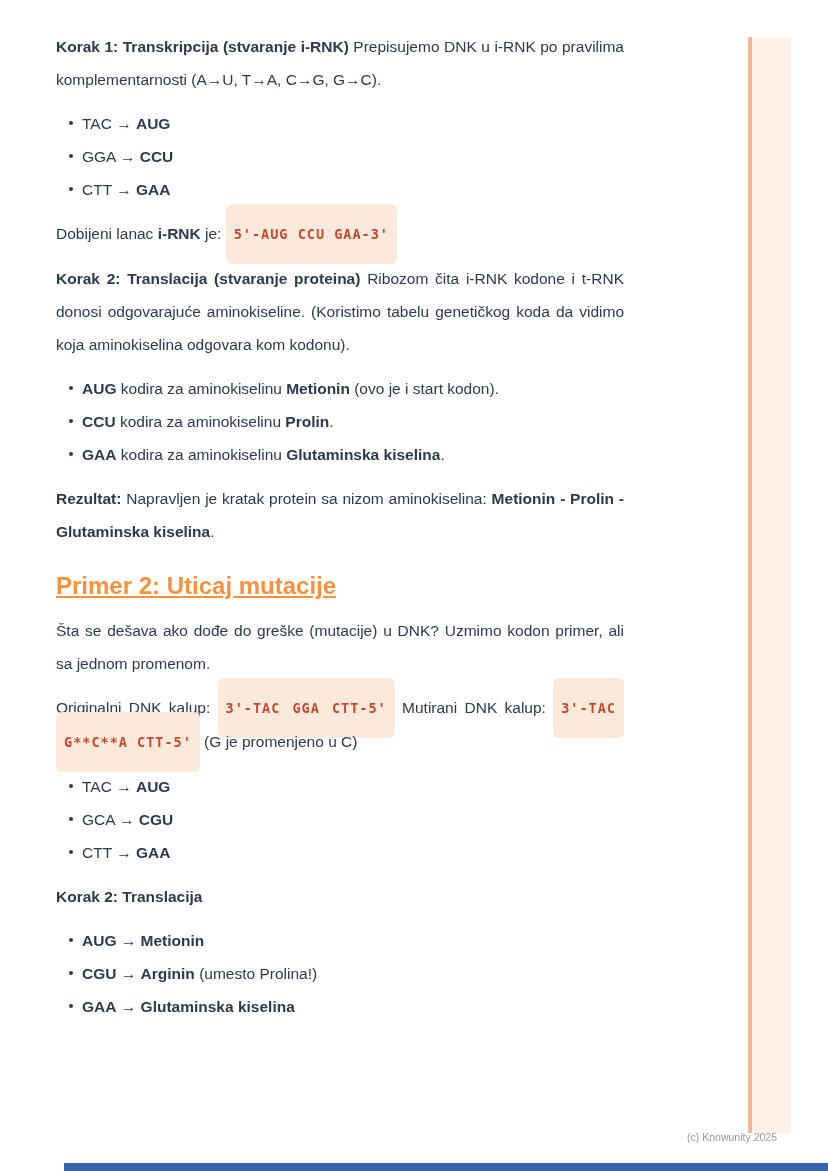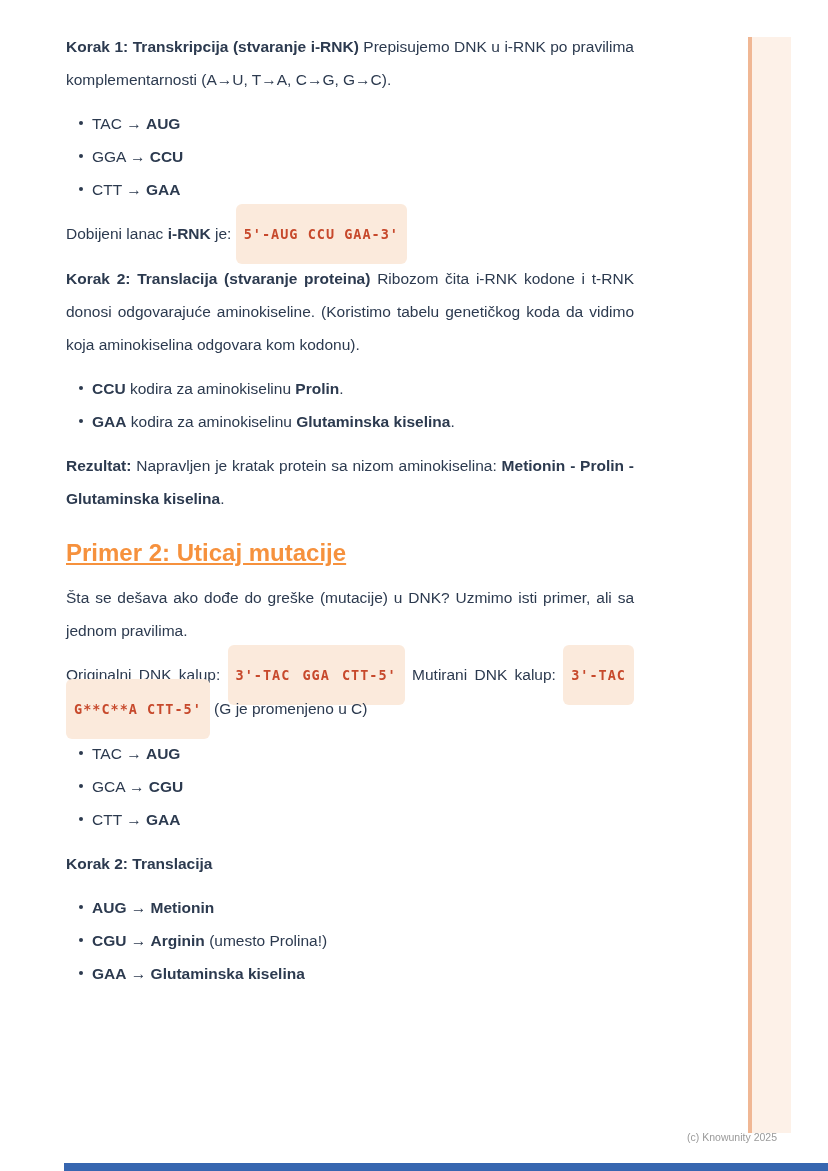--- a/index.html
+++ b/index.html
@@ -26,21 +26,21 @@
     position: absolute;
     left: 64px; right: 0; bottom: 0;
     height: 8px;
     background: #3766b0;
     z-index: 3;
   }
 
   
   .content {
     position: absolute;
-    left: 66px; top: 30px;
+    left: 56px; top: 30px;
     width: 568px;
     color: #2c3a4f;
     font-size: 15.5px;
     z-index: 2;
   }
 
   .content p {
     margin: 0 0 11px 0;
     line-height: 33px;
     text-align: justify;
@@ -105,26 +105,27 @@
 <div class="content">
     <p><b>Korak 1: Transkripcija (stvaranje i-RNK)</b><span> Prepisujemo DNK u i-RNK po pravilima komplementarnosti (A→U, T→A, C→G, G→C).</span></p>
     <ul>
       <li><span class="bullet-dot"></span><span>TAC → </span><b>AUG</b></li>
       <li><span class="bullet-dot"></span><span>GGA → </span><b>CCU</b></li>
       <li><span class="bullet-dot"></span><span>CTT → </span><b>GAA</b></li>
     </ul>
     <p><span>Dobijeni lanac </span><b>i-RNK</b><span> je: </span><code>5'-AUG CCU GAA-3'</code></p>
     <p><b>Korak 2: Translacija (stvaranje proteina)</b><span> Ribozom čita i-RNK kodone i t-RNK donosi odgovarajuće aminokiseline. (Koristimo tabelu genetičkog koda da vidimo koja aminokiselina odgovara kom kodonu).</span></p>
     <ul>
+      <li><span class="bullet-dot"></span><b>AUG</b><span> kodira za aminokiselinu </span><b>Metionin</b><span> (ovo je i start kodon).</span></li>
       <li><span class="bullet-dot"></span><b>CCU</b><span> kodira za aminokiselinu </span><b>Prolin</b><span>.</span></li>
       <li><span class="bullet-dot"></span><b>GAA</b><span> kodira za aminokiselinu </span><b>Glutaminska kiselina</b><span>.</span></li>
     </ul>
     <p><b>Rezultat:</b><span> Napravljen je kratak protein sa nizom aminokiselina: </span><b>Metionin - Prolin - Glutaminska kiselina</b><span>.</span></p>
     <h2>Primer 2: Uticaj mutacije</h2>
-    <p><span>Šta se dešava ako dođe do greške (mutacije) u DNK? Uzmimo isti primer, ali sa jednom pravilima.</span></p>
+    <p><span>Šta se dešava ako dođe do greške (mutacije) u DNK? Uzmimo kodon primer, ali sa jednom promenom.</span></p>
     <p><span>Originalni DNK kalup: </span><code>3'-TAC GGA CTT-5'</code><span> Mutirani DNK kalup: </span><code>3'-TAC G**C**A CTT-5'</code><span> (G je promenjeno u C)</span></p>
     <ul>
       <li><span class="bullet-dot"></span><span>TAC → </span><b>AUG</b></li>
       <li><span class="bullet-dot"></span><span>GCA → </span><b>CGU</b></li>
       <li><span class="bullet-dot"></span><span>CTT → </span><b>GAA</b></li>
     </ul>
     <p><b>Korak 2: Translacija</b></p>
     <ul>
       <li><span class="bullet-dot"></span><b>AUG</b><span> → </span><b>Metionin</b></li>
       <li><span class="bullet-dot"></span><b>CGU</b><span> → </span><b>Arginin</b><span> (umesto Prolina!)</span></li>

